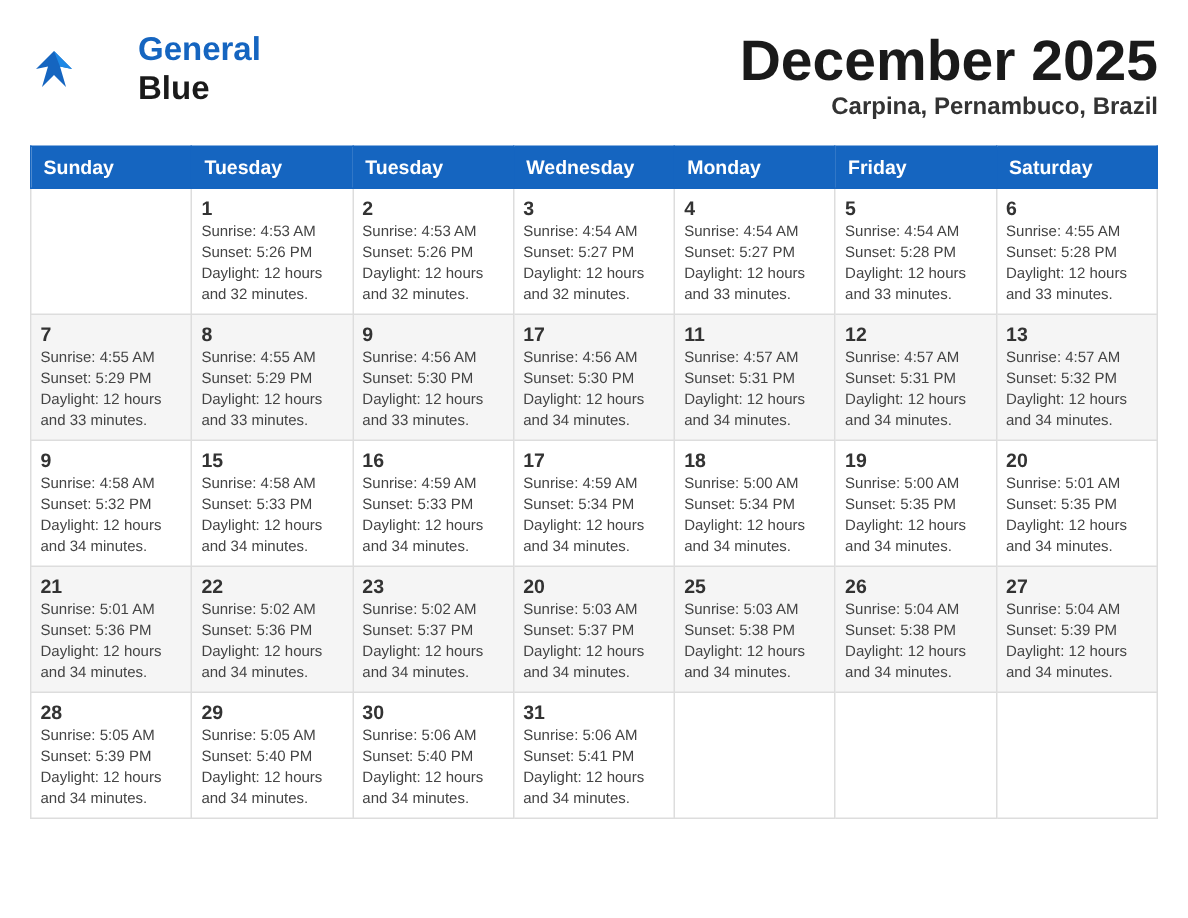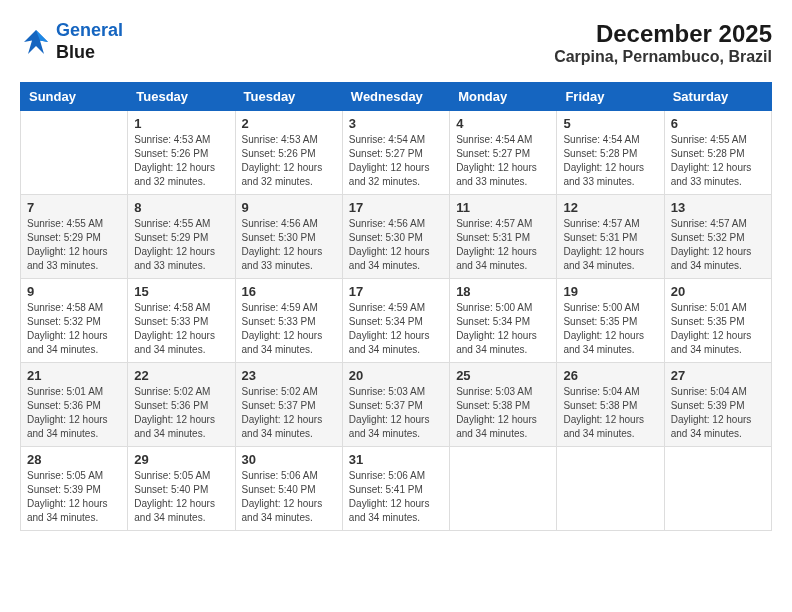--- a/index.html
+++ b/index.html
@@ -14,38 +14,39 @@
       display: flex;
       justify-content: space-between;
       align-items: flex-start;
       margin-bottom: 16px;
     }
     .logo {
       display: flex;
       align-items: center;
     }
     .logo-text {
-      font-size: 18px;
+      font-size: 22px;
       font-weight: bold;
       color: #1a1a1a;
       line-height: 1.2;
+      margin-left: 36px;
     }
     .logo-text span {
       color: #1565c0;
     }
     .logo-bird {
       width: 32px;
       height: 32px;
       margin-right: 4px;
     }
     .title-section {
       text-align: right;
     }
     .title-section h1 {
-      font-size: 24px;
+      font-size: 38px;
       font-weight: bold;
       color: #1a1a1a;
     }
     .title-section h2 {
       font-size: 16px;
       font-weight: bold;
       color: #333;
     }
     .calendar {
       width: 100%;

